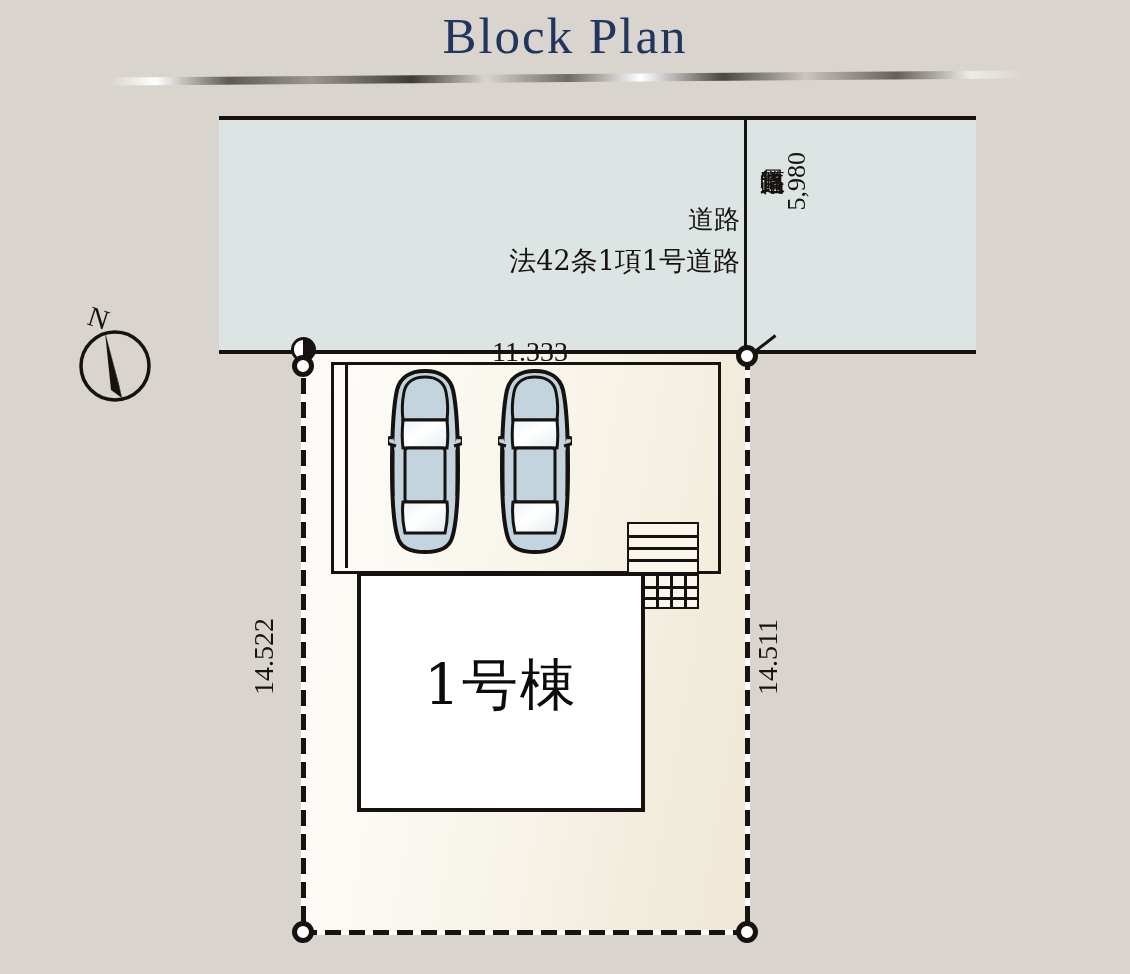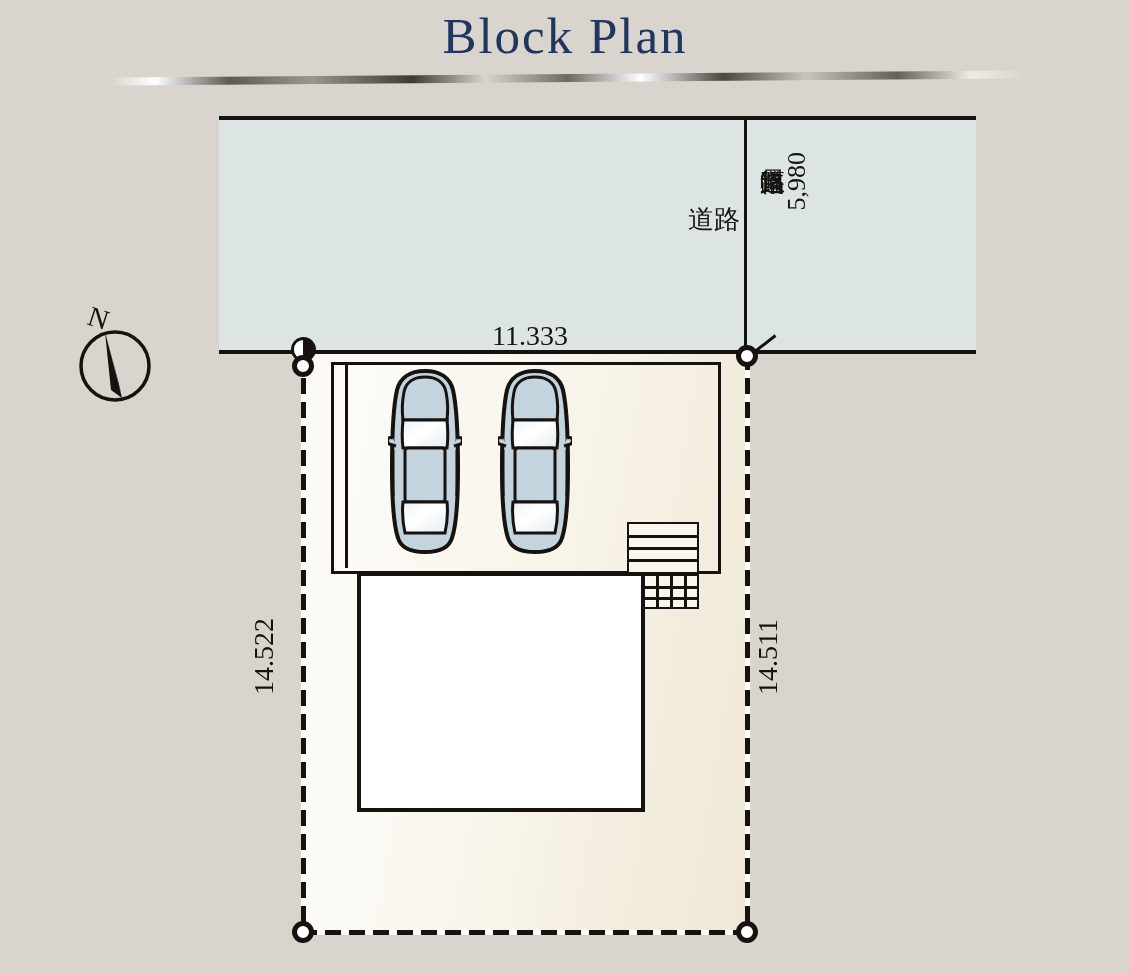--- a/index.html
+++ b/index.html
@@ -297,21 +297,21 @@
   }
 
   
   .dim {
     position: absolute;
     color: #15120f;
     font-family: "Liberation Serif", "DejaVu Serif", serif;
     white-space: nowrap;
   }
   .dim-top {
-    left: 400px; top: 320px;
+    left: 400px; top: 336px;
     width: 260px;
     text-align: center;
     font-size: 28px;
   }
   .dim-bottom {
     left: 395px; top: 935px;
     width: 260px;
     text-align: center;
     font-size: 28px;
   }
@@ -350,20 +350,21 @@
     <div class="title-rule"></div>
   </div>
 
   <div class="canvas">
 
     <div class="road road-main"></div>
     <div class="road-divider"></div>
 
     <div class="road-label">
       <div class="l1">道路</div>
+      <div class="l2">法42条1項1号道路</div>
     </div>
 
     <div class="road-width-wrap">
       <div class="vtext road-width-label">道路幅員</div>
       <div class="vtext road-width-value">5,980</div>
     </div>
 
     <div class="lot"></div>
 
     <div class="parking"></div>
@@ -426,20 +427,21 @@
     <div class="tiles">
       <div class="tv" style="left:13px;"></div>
       <div class="tv" style="left:27px;"></div>
       <div class="tv" style="left:41px;"></div>
       <div class="tv" style="left:55px;"></div>
       <div class="th" style="top:10px;"></div>
       <div class="th" style="top:21px;"></div>
     </div>
 
     <div class="building"></div>
+    <div class="building-label">1号棟</div>
 
     <div class="bnd bnd-left"></div>
     <div class="bnd bnd-right"></div>
     <div class="bnd bnd-h bnd-bottom"></div>
 
     <div class="marker marker-half" style="left:291px; top:337px;"></div>
     <div class="marker marker-open" style="left:292px; top:355px;"></div>
 
     <div class="marker marker-open" style="left:736px; top:345px;"></div>
     <div class="tick" style="left:755px; top:350px; transform: rotate(-38deg);"></div>

